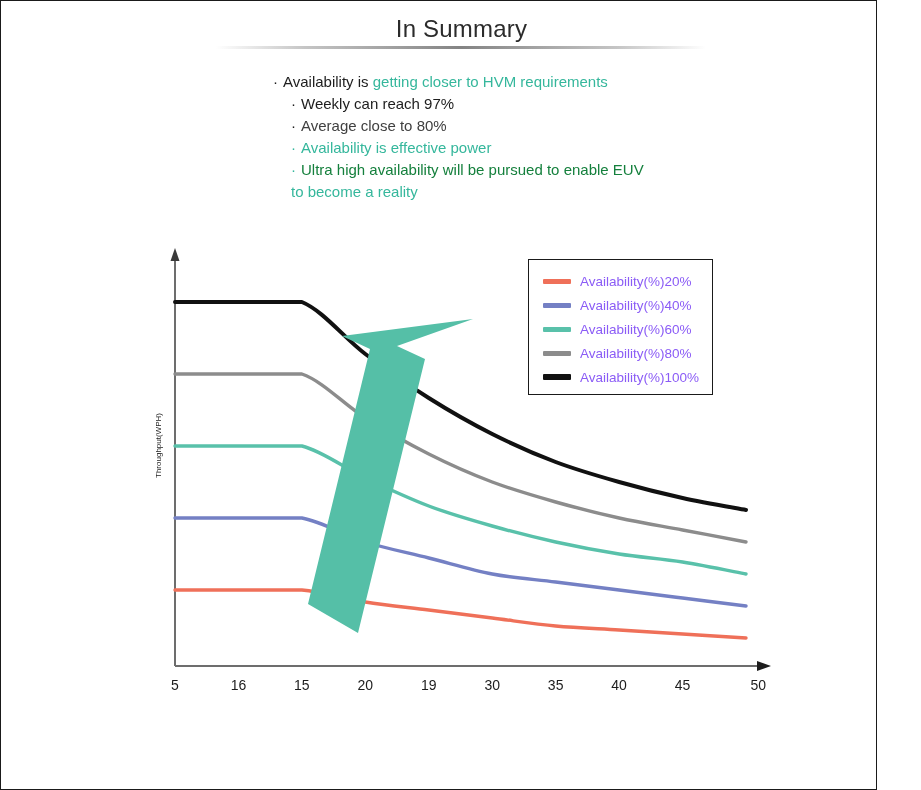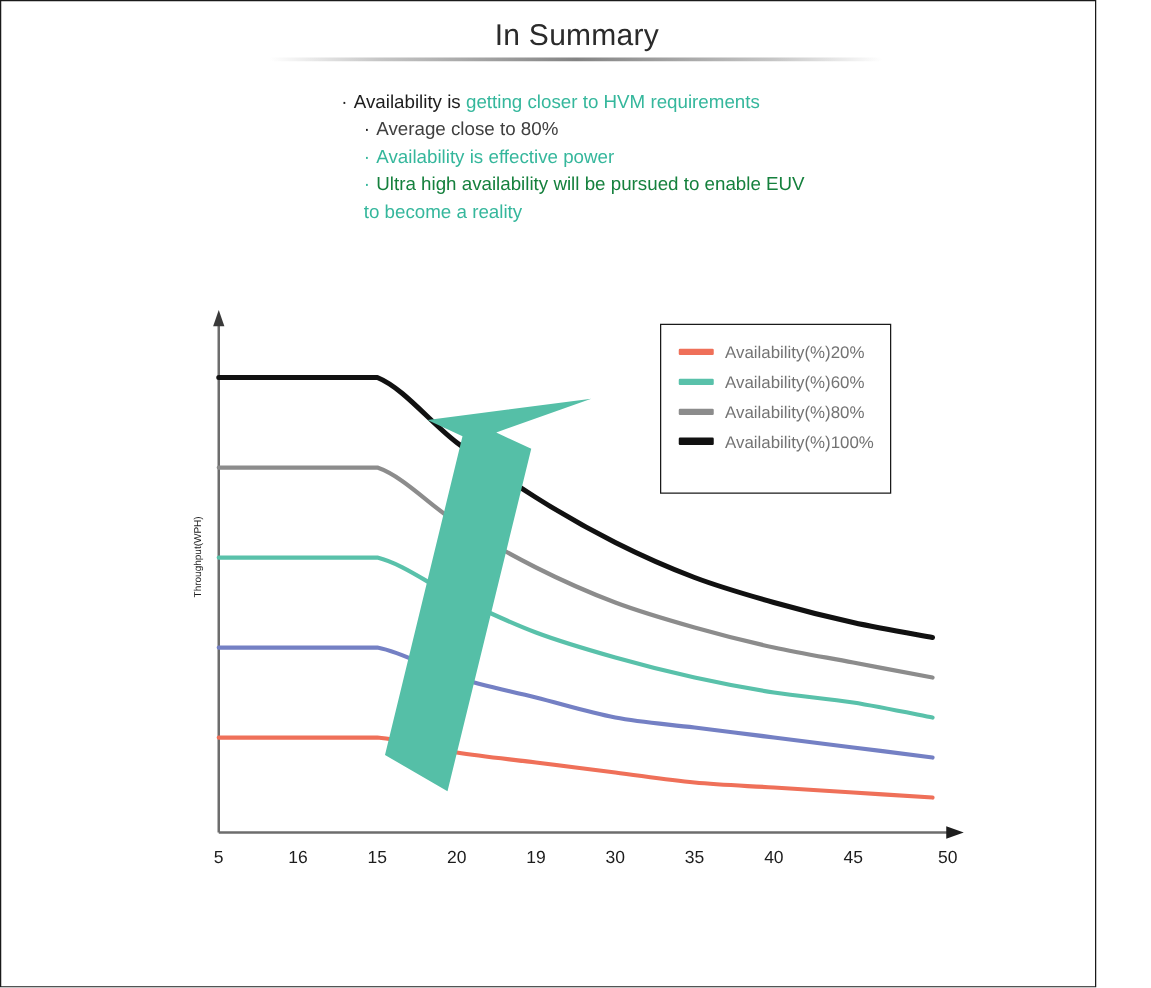--- a/index.html
+++ b/index.html
@@ -122,34 +122,35 @@
   }
   .legend-swatch {
     width: 28px;
     height: 5px;
     border-radius: 1px;
     margin-right: 9px;
     flex: 0 0 auto;
   }
   .legend-label {
     font-size: 13.5px;
-    color: #737373;
+    color: #8b5cf6;
     white-space: nowrap;
   }
 </style>
 </head>
 <body>
 
 <div id="page">
 
   <div id="slide-title">In Summary</div>
   <div id="title-divider"></div>
 
   <div id="bullets">
       <div class="bullet lvl1"><span class="dot" style="color: rgb(29, 29, 29);">·</span><span style="color: rgb(29, 29, 29);">Availability is </span><span style="color: rgb(53, 183, 156);">getting closer to HVM requirements</span></div>
+      <div class="bullet lvl2"><span class="dot" style="color: rgb(29, 29, 29);">·</span><span style="color: rgb(29, 29, 29);">Weekly can reach 97%</span></div>
       <div class="bullet lvl2"><span class="dot" style="color: rgb(29, 29, 29);">·</span><span style="color: #404040;">Average close to 80%</span></div>
       <div class="bullet lvl2"><span class="dot" style="color: rgb(53, 183, 156);">·</span><span style="color: rgb(53, 183, 156); text-align: center;">Availability is effective power</span></div>
       <div class="bullet lvl2"><span class="dot" style="color: rgb(53, 183, 156);">·</span><span style="color: #15803d;">Ultra high availability will be pursued to enable EUV</span></div>
       <div class="bullet lvl2 cont"><span style="color: rgb(53, 183, 156);">to become a reality</span></div>
     </div>
 
   <div id="chart-area">
 
     <svg id="chart-svg" width="921" height="790" style="position:absolute;left:0;top:0;">
 
@@ -185,20 +186,24 @@
       </div>
 
     <div id="yaxis-title">Throughput(WPH)</div>
 
     <div id="legend">
         <div class="legend-row">
           <span class="legend-swatch" style="background: rgb(239, 112, 89);"></span>
           <span class="legend-label">Availability(%)20%</span>
         </div>
         <div class="legend-row">
+          <span class="legend-swatch" style="background: rgb(116, 128, 196);"></span>
+          <span class="legend-label">Availability(%)40%</span>
+        </div>
+        <div class="legend-row">
           <span class="legend-swatch" style="background: rgb(89, 193, 170);"></span>
           <span class="legend-label">Availability(%)60%</span>
         </div>
         <div class="legend-row">
           <span class="legend-swatch" style="background: rgb(140, 140, 140);"></span>
           <span class="legend-label">Availability(%)80%</span>
         </div>
         <div class="legend-row">
           <span class="legend-swatch" style="background: rgb(17, 17, 17); height: 6px;"></span>
           <span class="legend-label">Availability(%)100%</span>

